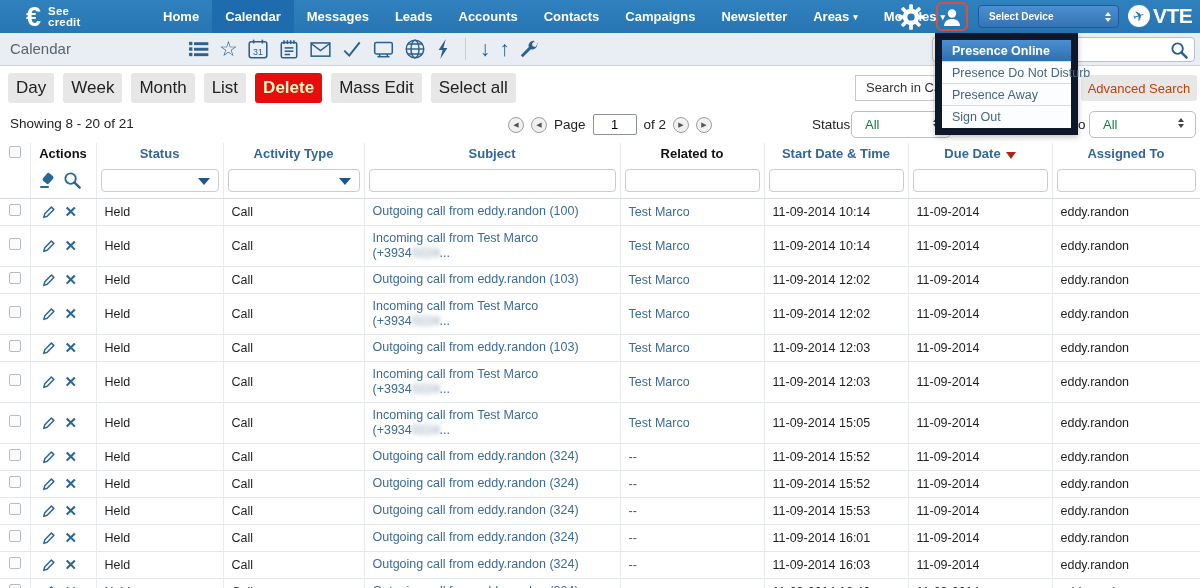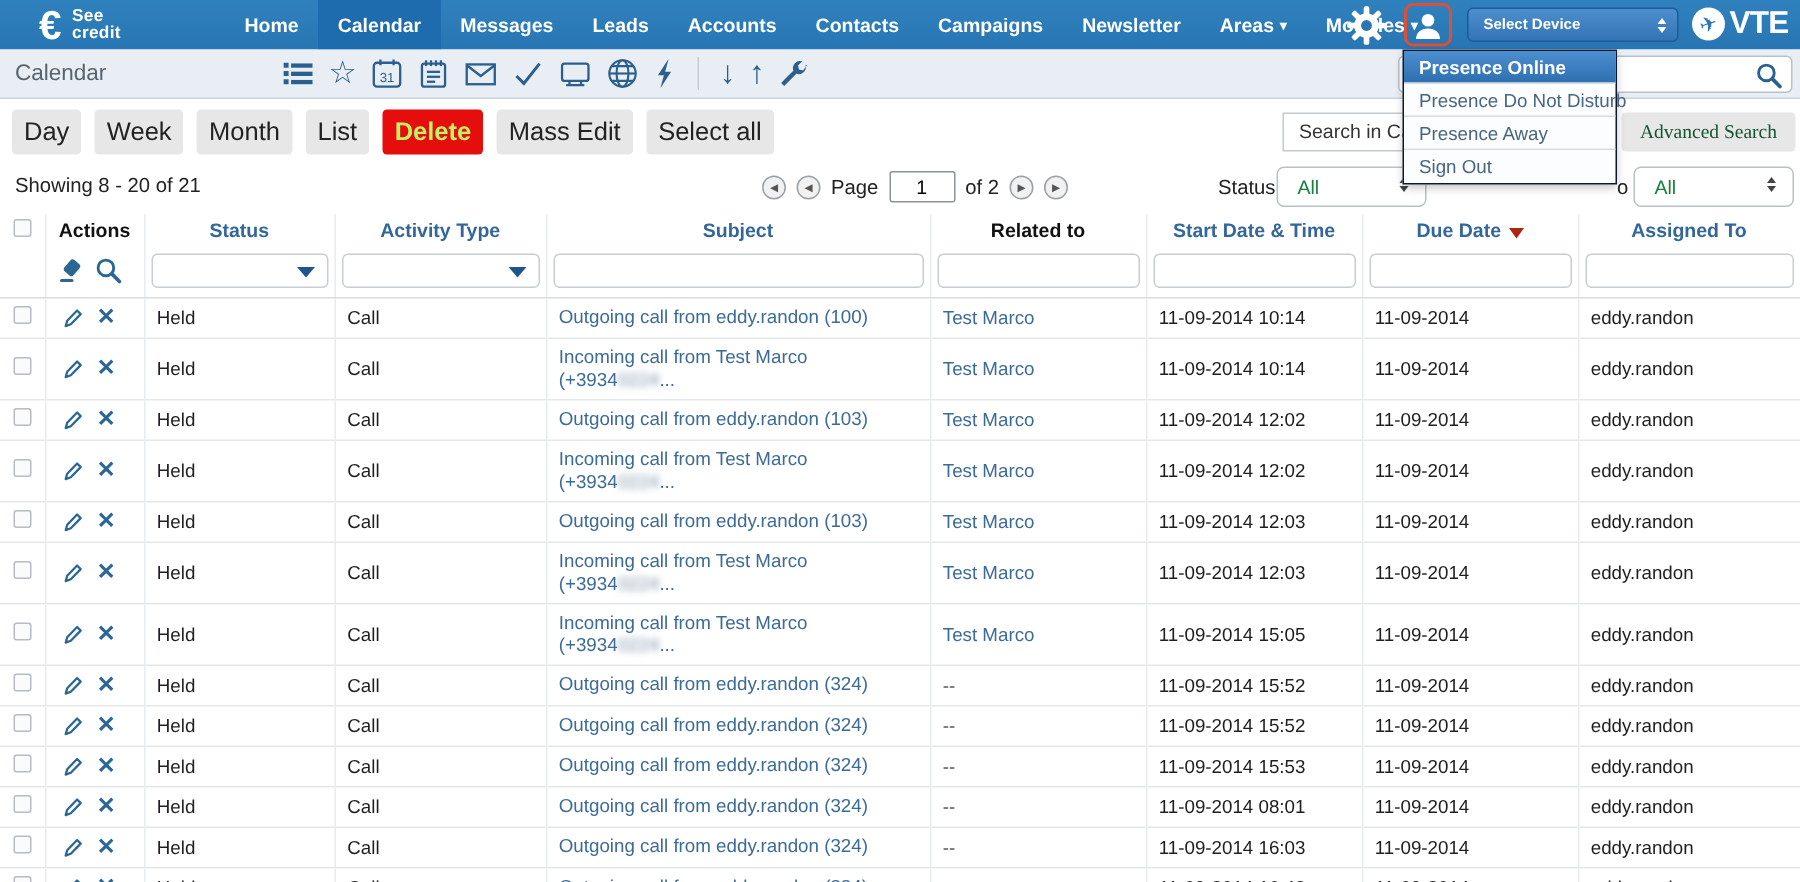--- a/index.html
+++ b/index.html
@@ -45,25 +45,25 @@
   .global-search { position:absolute; right:5px; top:4px; width:263px; height:25px; background:#fff;
     border:1px solid #b9c0c7; border-radius:4px; }
   .global-search svg { position:absolute; right:5px; top:3px; }
   .global-search input { position:absolute; left:6px; top:2px; width:225px; height:19px; border:none; outline:none; font-size:13px; background:transparent; }
 
   
   .actrow { position:absolute; left:0; top:66px; width:1200px; height:39px; background:#fff; }
   .btns { position:absolute; left:8px; top:7px; display:flex; gap:9px; }
   .btn { border:none; background:#e7e7e7; color:#222; font-size:17px; padding:5px 8px; border-radius:3px; cursor:pointer;
     font-family:Liberation Sans, sans-serif; }
-  .btn.danger { background:#e60d0d; color:#bef264; font-weight:bold; }
+  .btn.danger { background:#e60d0d; color:#fef9c3; font-weight:bold; }
   .search-cal { position:absolute; left:855px; top:9px; width:122px; height:26px; background:#fff; border:1px solid #c4c9ce;
     font-size:13px; color:#333; padding:4px 10px; white-space:nowrap; overflow:hidden; cursor:pointer; }
   .adv-search { position:absolute; left:1081px; top:9px; width:116px; height:26px; background:#e7e7e7; border:none;
-    border-radius:3px; font-size:13px; color:#14532d; cursor:pointer; font-family:Liberation Serif, serif; }
+    border-radius:3px; font-size:13px; color:#c2410c; cursor:pointer; font-family:Liberation Sans, sans-serif; }
 
   
   .inforow { position:absolute; left:0; top:105px; width:1200px; height:38px; background:#fff; }
   .showing { position:absolute; left:10px; top:11px; font-size:13.5px; color:#222; }
   .pager { position:absolute; left:508px; top:9px; display:flex; align-items:center; gap:7px; font-size:13.5px; color:#222; }
   .pbtn { width:16px; height:16px; border-radius:50%; border:1px solid #9aa0a6; background:#f1f1f1; color:#555;
     font-size:7px; display:flex; align-items:center; justify-content:center; cursor:pointer; }
   .pager input { width:44px; height:21px; border:1px solid #8d9399; text-align:center; font-size:13px; border-radius:2px; }
   .filter-lbl { position:absolute; left:812px; top:12px; font-size:13.5px; color:#222; }
   .filter-lbl2 { position:absolute; left:1078px; top:12px; font-size:13.5px; color:#222; }
@@ -95,21 +95,21 @@
   table.list tr.data { background:#fff; }
   td.c-check, th.c-check { text-align:center; padding:2px 0 0 4px; }
   .rowact { display:flex; align-items:center; gap:8px; padding-left:2px; }
   .xdel { color:#2b6795; font-size:15px; font-weight:bold; line-height:14px; cursor:pointer; }
   .subj { color:#3c6b97; line-height:15px; }
   .rel-link { color:#3c6b97; }
   .rel-none { color:#555; }
   .blurred { filter:blur(2.6px); color:#7e93a8; }
 
   
-  .presence { position:absolute; left:935px; top:33px; width:143px; background:#fbfdff; border:1px solid #0f172a;
+  .presence { position:absolute; left:935px; top:33px; width:143px; background:#fbfdff; border:7px solid #0f172a;
     box-shadow:0 2px 6px rgba(0,0,0,.25); z-index:60; }
   .presence .item { height:22px; line-height:22px; padding:0 10px; font-size:12.5px; color:#4a6580;
     border-bottom:1px solid #d4dbe2; cursor:pointer; white-space:nowrap; }
   .presence .item:last-child { border-bottom:none; }
   .presence .item.selected { background:linear-gradient(#4c8fd2,#2e6fae); color:#fff; font-weight:bold; }
 </style>
 </head>
 <body>
 
 <div class="app">
@@ -550,21 +550,21 @@
               </svg>
               <span class="xdel">✕</span>
             </div>
           </td>
           <td>Held</td>
           <td>Call</td>
           <td>
             <div class="subj">Outgoing call from eddy.randon (324)</div>
           </td>
           <td><span class="rel-none">--</span></td>
-          <td>11-09-2014 08:01</td>
+          <td>11-09-2014 16:01</td>
           <td>11-09-2014</td>
           <td>eddy.randon</td>
         </tr>
         <tr class="data">
           <td class="c-check"><span class="cb"></span></td>
           <td>
             <div class="rowact">
               <svg width="16" height="16" viewBox="0 0 16 16" fill="none" stroke="#2b6795" stroke-width="1.5" stroke-linejoin="round">
                 <path d="M2.8 13.4l1-3.6L10.4 3l2.4 2.4-6.6 6.8-3.4 1.2z"></path>
               </svg>

